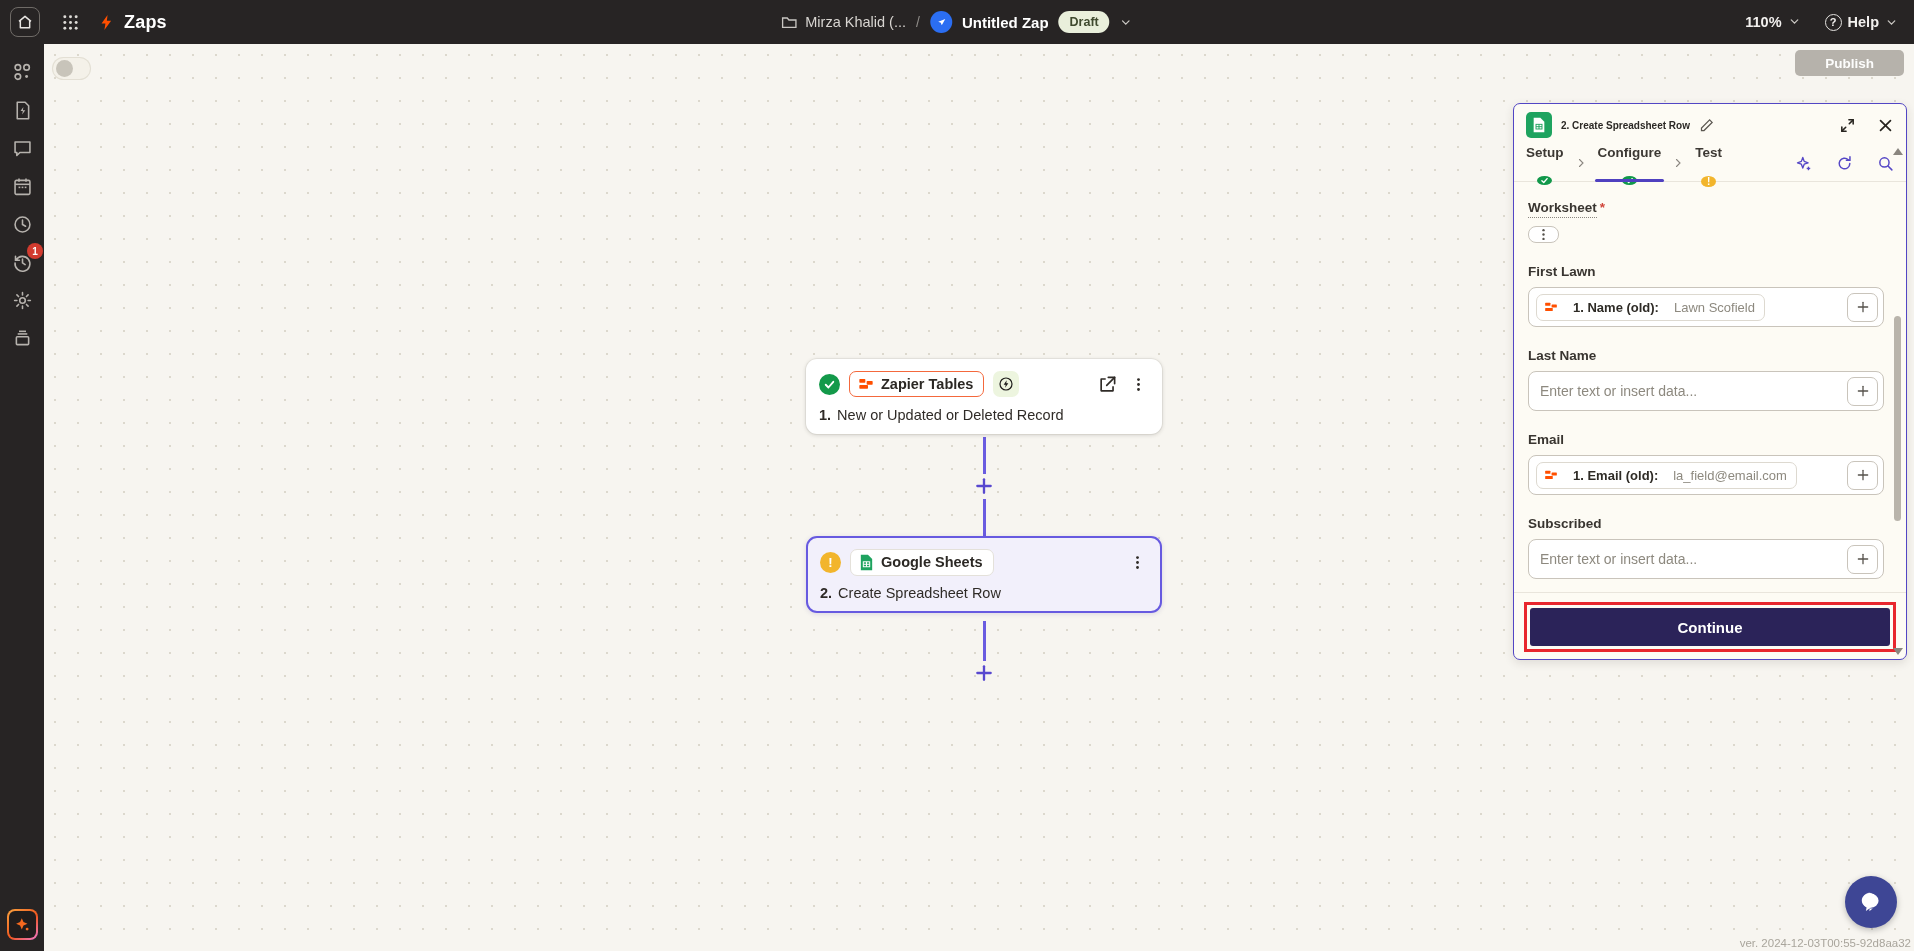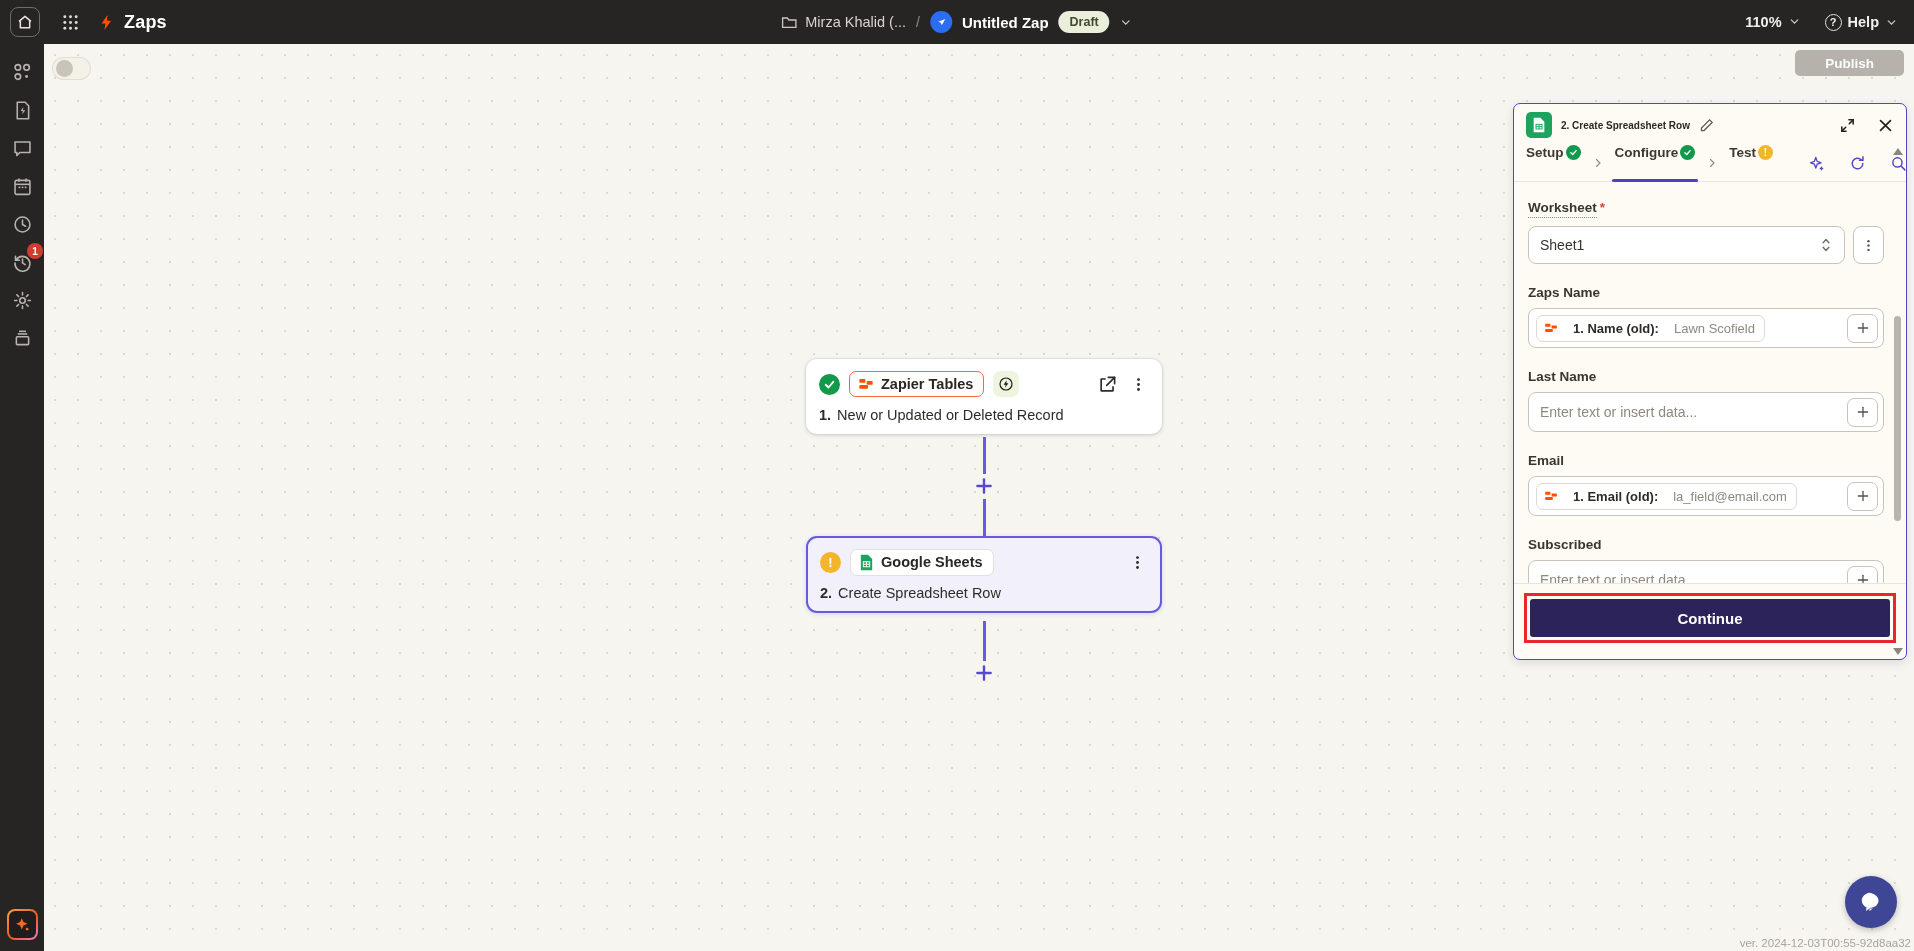--- a/index.html
+++ b/index.html
@@ -61,21 +61,21 @@
   
   .panel { position:absolute; left:1513px; top:103px; width:394px; height:557px; background:#fdfbf4; border:1px solid #5246c4; border-radius:7px; box-shadow:0 3px 10px rgba(50,45,35,.12); z-index:20; display:flex; flex-direction:column; }
   .panel-header { display:flex; align-items:center; gap:9px; padding:8px 12px 7px 12px; }
   .sheets-badge { width:26px; height:26px; border-radius:5px; background:#1ea35f; display:flex; align-items:center; justify-content:center; flex:none; }
   .panel-title { font-size:10px; font-weight:bold; color:#2c2925; }
   .edit-pencil { color:#5b5751; display:flex; cursor:pointer; }
   .ph-spacer { flex:1; }
   .panel-hicon { color:#27241f; display:flex; cursor:pointer; margin-left:12px; }
 
   .tabs-row { display:flex; align-items:center; height:37px; padding:0 12px; border-bottom:1px solid #e9e5dc; gap:11px; }
-  .tab { height:100%; display:flex; gap:2px; font-size:13.5px; font-weight:bold; color:#3c3833; position:relative; cursor:pointer; }
+  .tab { height:100%; display:flex; align-items:center; gap:16px; font-size:13.5px; font-weight:bold; color:#3c3833; position:relative; cursor:pointer;flex-direction:column; }
   .tab.active::after { content:""; position:absolute; left:-3px; right:-3px; bottom:-1px; height:3px; background:#4f40c0; border-radius:2px; }
   .tab-check { width:15px; height:15px; border-radius:50%; background:#11984a; display:flex; align-items:center; justify-content:center; }
   .tab-warn { width:15px; height:15px; border-radius:50%; background:#f2b52c; color:#fff; font-size:10px; font-weight:bold; display:flex; align-items:center; justify-content:center; }
   .tab-sep { color:#8a867f; display:flex; }
   .tabs-spacer { flex:1; }
   .tab-icon { color:#5547c6; display:flex; margin-left:13px; cursor:pointer; }
 
   .panel-body { flex:1; padding:16px 22px 8px 14px; position:relative; overflow:hidden; }
   .field { margin-bottom:19px; }
   .field-label { font-size:13.5px; font-weight:bold; color:#393530; margin-bottom:8px; display:inline-block; }
@@ -92,21 +92,21 @@
   .ph-input { flex:1; border:none; outline:none; background:transparent; font-family:inherit; font-size:14px; color:#37332e; padding-left:4px; }
   .ph-input::placeholder { color:#8d897f; opacity:1; }
 
   
   .pscroll { position:absolute; top:42px; right:3px; bottom:2px; width:11px; }
   .ps-arrow { width:0; height:0; border-left:5px solid transparent; border-right:5px solid transparent; margin:2px auto; }
   .ps-up { border-bottom:7px solid #8a867f; }
   .ps-down { border-top:7px solid #8a867f; position:absolute; bottom:0; left:0; right:0; margin:2px auto; }
   .ps-thumb { position:absolute; top:170px; left:2px; width:7px; height:205px; background:#b9b4ab; border-radius:4px; cursor:grab; }
 
-  .panel-footer { border-top:1px solid #e9e5dc; padding:9px 10px 16px 10px; }
+  .panel-footer { border-top:1px solid #e9e5dc; padding:9px 10px 7px 10px; }
   .annotation-box { border:3px solid #e8262d; padding:3px; }
   .continue-btn { width:100%; height:38px; background:#2b2359; color:#fff; font-size:15px; font-weight:bold; font-family:inherit; border:none; border-radius:3px; cursor:pointer; }
 
   
   .chat-fab { position:absolute; left:1845px; top:876px; width:52px; height:52px; border-radius:50%; background:#3e4695; display:flex; align-items:center; justify-content:center; box-shadow:0 2px 6px rgba(0,0,0,.25); cursor:pointer; z-index:15; }
   .version-text { position:absolute; right:3px; bottom:2px; font-size:11.5px; color:#a9a59c; z-index:6; white-space:nowrap; }
 </style>
 </head>
 <body>
 
@@ -429,39 +429,32 @@
     </span>
   </div>
 
   <div class="panel-body">
 
     <div class="field">
       <div>
         <span class="field-label label-dotted">Worksheet</span><span class="req-mark">*</span>
       </div>
       <div class="ws-row">
-        <div class="select-box">
-          <span>Sheet1</span>
-          <svg width="14" height="16" viewBox="0 0 24 28" fill="none" stroke="#6f6b64" stroke-width="2.4" stroke-linecap="round" stroke-linejoin="round">
-              <polyline points="7 10 12 4.5 17 10"></polyline>
-              <polyline points="7 18 12 23.5 17 18"></polyline>
-            </svg>
-        </div>
         <div class="kebab-btn">
           <svg width="15" height="15" viewBox="0 0 24 24" fill="currentColor">
               <circle cx="12" cy="5" r="1.9"></circle>
               <circle cx="12" cy="12" r="1.9"></circle>
               <circle cx="12" cy="19" r="1.9"></circle>
             </svg>
         </div>
       </div>
     </div>
 
     <div class="field">
-      <span class="field-label">Zaps Name</span>
+      <span class="field-label">First Lawn</span>
       <div class="input-box">
         <span class="map-chip">
           <svg width="14" height="14" viewBox="0 0 24 24" fill="#ff4f00">
               <rect x="2" y="4.5" width="9" height="5.5" rx="1"></rect>
               <rect x="13" y="7.5" width="9" height="5.5" rx="1"></rect>
               <rect x="2" y="13.5" width="13" height="5.5" rx="1"></rect>
             </svg>
           <span class="chip-label">1. Name (old):</span>
           <span class="chip-value">Lawn Scofield</span>
         </span>

